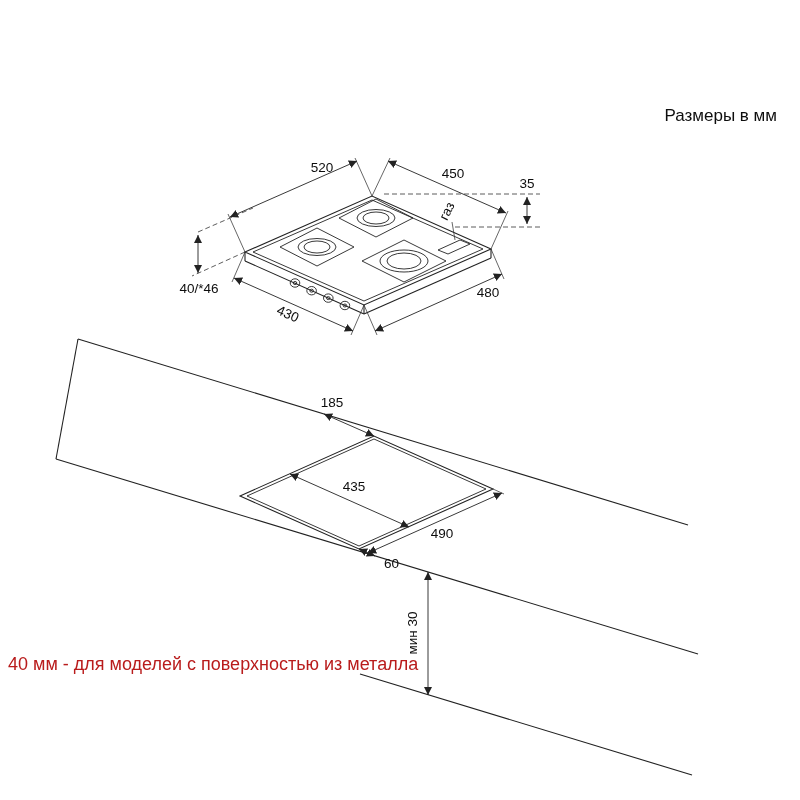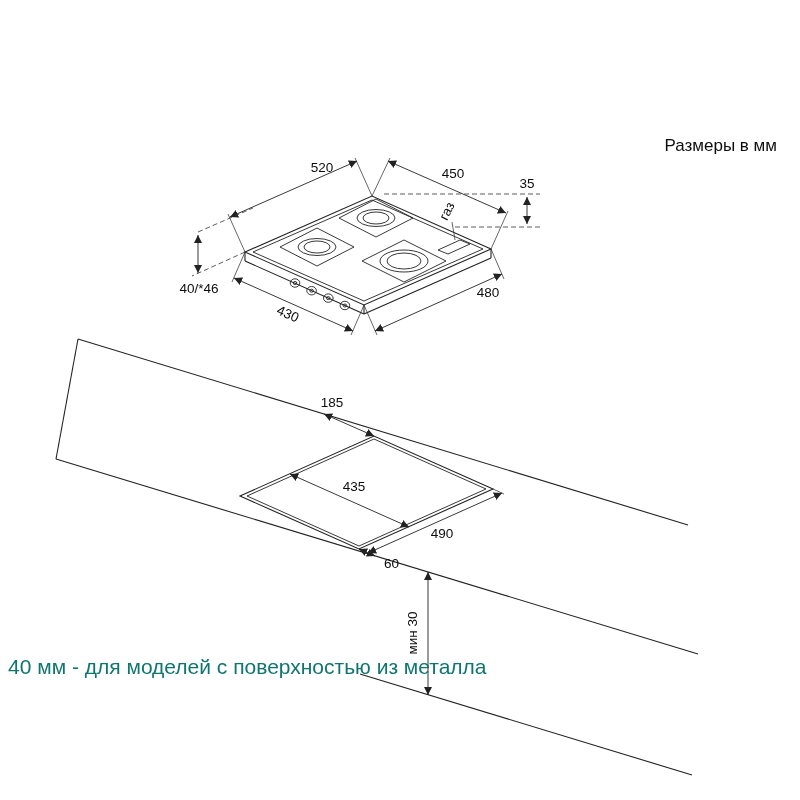--- a/index.html
+++ b/index.html
@@ -1,19 +1,19 @@
 <!DOCTYPE html>
 <html><head>
 <meta charset="utf-8">
 <style>
   html,body{margin:0;padding:0;background:#fff;}
   #page{position:relative;width:800px;height:800px;background:#ffffff;overflow:hidden;
         font-family:"Liberation Sans",sans-serif;color:#111;}
-  #page-title{position:absolute;top:106px;right:23px;font-size:17px;color:#0d0d0d;margin-top:30px;}
-  #footnotes{position:absolute;left:8px;top:649px;font-size:21px;line-height:1.75;color:#0f766e;text-align:right;}
+  #page-title{position:absolute;top:106px;right:23px;font-size:17px;color:#0d0d0d;}
+  #footnotes{position:absolute;left:8px;top:649px;font-size:18px;line-height:1.75;color:#b91c1c;text-align:right;}
   #footnotes span{display:block;}
   svg{position:absolute;left:0;top:0;}
   .outline{fill:none;stroke:#222;stroke-width:1.1;}
   .thin{fill:none;stroke:#222;stroke-width:0.9;}
   .dim{fill:none;stroke:#222;stroke-width:0.9;}
   .ext{fill:none;stroke:#333;stroke-width:0.75;}
   .dash{fill:none;stroke:#333;stroke-width:0.8;stroke-dasharray:5 3;}
   text{font-family:"Liberation Sans",sans-serif;font-size:13.5px;fill:#0d0d0d;}
 </style>
 </head>

